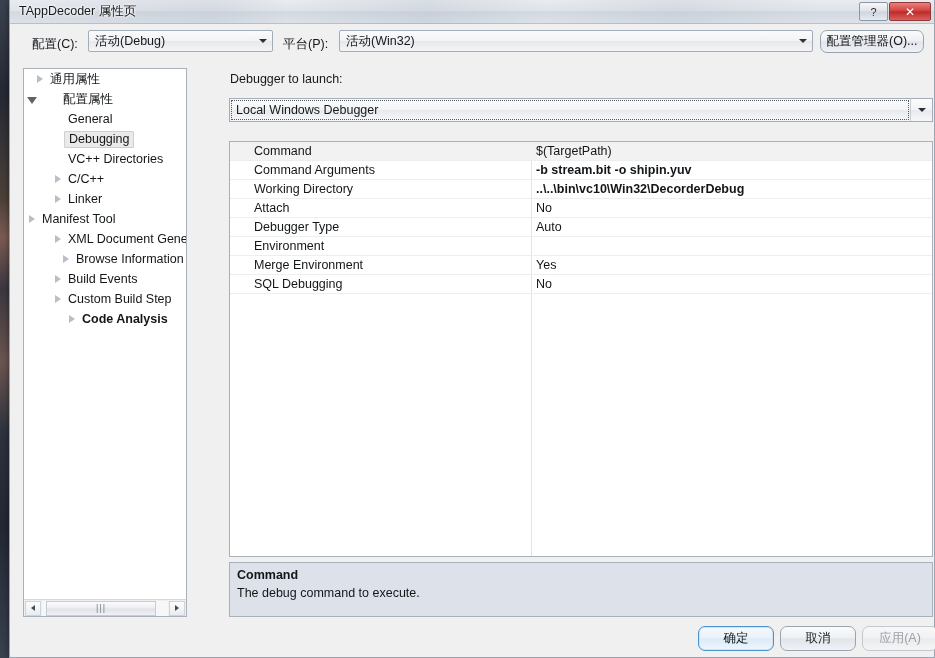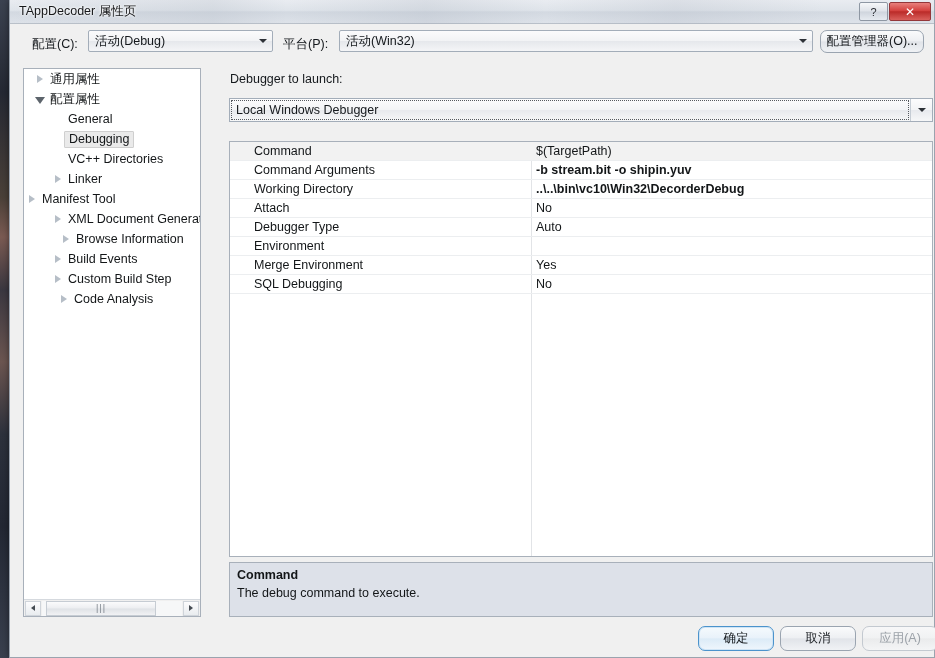--- a/index.html
+++ b/index.html
@@ -81,21 +81,21 @@
   .btn {
     border:1px solid #9aa4b0; border-radius:7px;
     background: linear-gradient(180deg,#fafbfc 0%, #eef0f3 46%, #e1e4e9 52%, #f0f2f5 100%);
     font-size:12.5px; color:#14181c;
     display:flex; align-items:center; justify-content:center;
     font-family:"Liberation Sans","DejaVu Sans",sans-serif;
   }
 
   
   .tree-panel {
-    position:absolute; left:13px; top:68px; width:178px; height:549px;
+    position:absolute; left:13px; top:68px; width:164px; height:549px;
     background:#fff; border:1px solid #a8b0ba;
   }
   .tree-scroll { position:absolute; left:0; top:0; right:0; bottom:17px; overflow:hidden; }
   .tnode {
     height:20px; display:flex; align-items:center;
     font-size:12.5px; color:#131618; white-space:nowrap;
   }
   .exp { width:16px; flex:0 0 16px; display:flex; align-items:center; justify-content:center; }
   .tri-closed { width:0;height:0;border-top:4px solid transparent;border-bottom:4px solid transparent;border-left:6px solid #b6bec7; }
   .tri-open { width:0;height:0;border-left:5px solid transparent;border-right:5px solid transparent;border-top:7px solid #5d646c; margin-top:2px; }
@@ -208,21 +208,21 @@
   </div>
 
   <div class="tree-panel">
     <div class="tree-scroll" id="tree-scroll">
         <div class="tnode" style="padding-left: 8px;">
           <span class="exp">
             <span class="tri-closed"></span>
           </span>
           <span class="tlabel">通用属性</span>
         </div>
-        <div class="tnode" style="padding-left: 8px;">
+        <div class="tnode" style=" gap: 21px;">
           <span class="exp">
             <span class="tri-open"></span>
           </span>
           <span class="tlabel">配置属性</span>
         </div>
         <div class="tnode" style="padding-left: 26px;">
           <span class="exp"></span>
           <span class="tlabel">General</span>
         </div>
         <div class="tnode selected" style="padding-left: 26px;">
@@ -230,20 +230,26 @@
           <span class="tlabel">Debugging</span>
         </div>
         <div class="tnode" style="padding-left: 26px;">
           <span class="exp"></span>
           <span class="tlabel">VC++ Directories</span>
         </div>
         <div class="tnode" style="padding-left: 26px;">
           <span class="exp">
             <span class="tri-closed"></span>
           </span>
+          <span class="tlabel">C/C++</span>
+        </div>
+        <div class="tnode" style="padding-left: 26px;">
+          <span class="exp">
+            <span class="tri-closed"></span>
+          </span>
           <span class="tlabel">Linker</span>
         </div>
         <div class="tnode" style="">
           <span class="exp">
             <span class="tri-closed"></span>
           </span>
           <span class="tlabel">Manifest Tool</span>
         </div>
         <div class="tnode" style="padding-left: 26px;">
           <span class="exp">
@@ -262,21 +268,21 @@
             <span class="tri-closed"></span>
           </span>
           <span class="tlabel">Build Events</span>
         </div>
         <div class="tnode" style="padding-left: 26px;">
           <span class="exp">
             <span class="tri-closed"></span>
           </span>
           <span class="tlabel">Custom Build Step</span>
         </div>
-        <div class="tnode" style="padding-left: 32px;">
+        <div class="tnode" style="padding-left: 40px; font-weight: bold;">
           <span class="exp">
             <span class="tri-closed"></span>
           </span>
           <span class="tlabel">Code Analysis</span>
         </div>
       </div>
     <div class="hscroll">
       <div class="hs-arrow">
           <span class="a-l"></span>
         </div>

